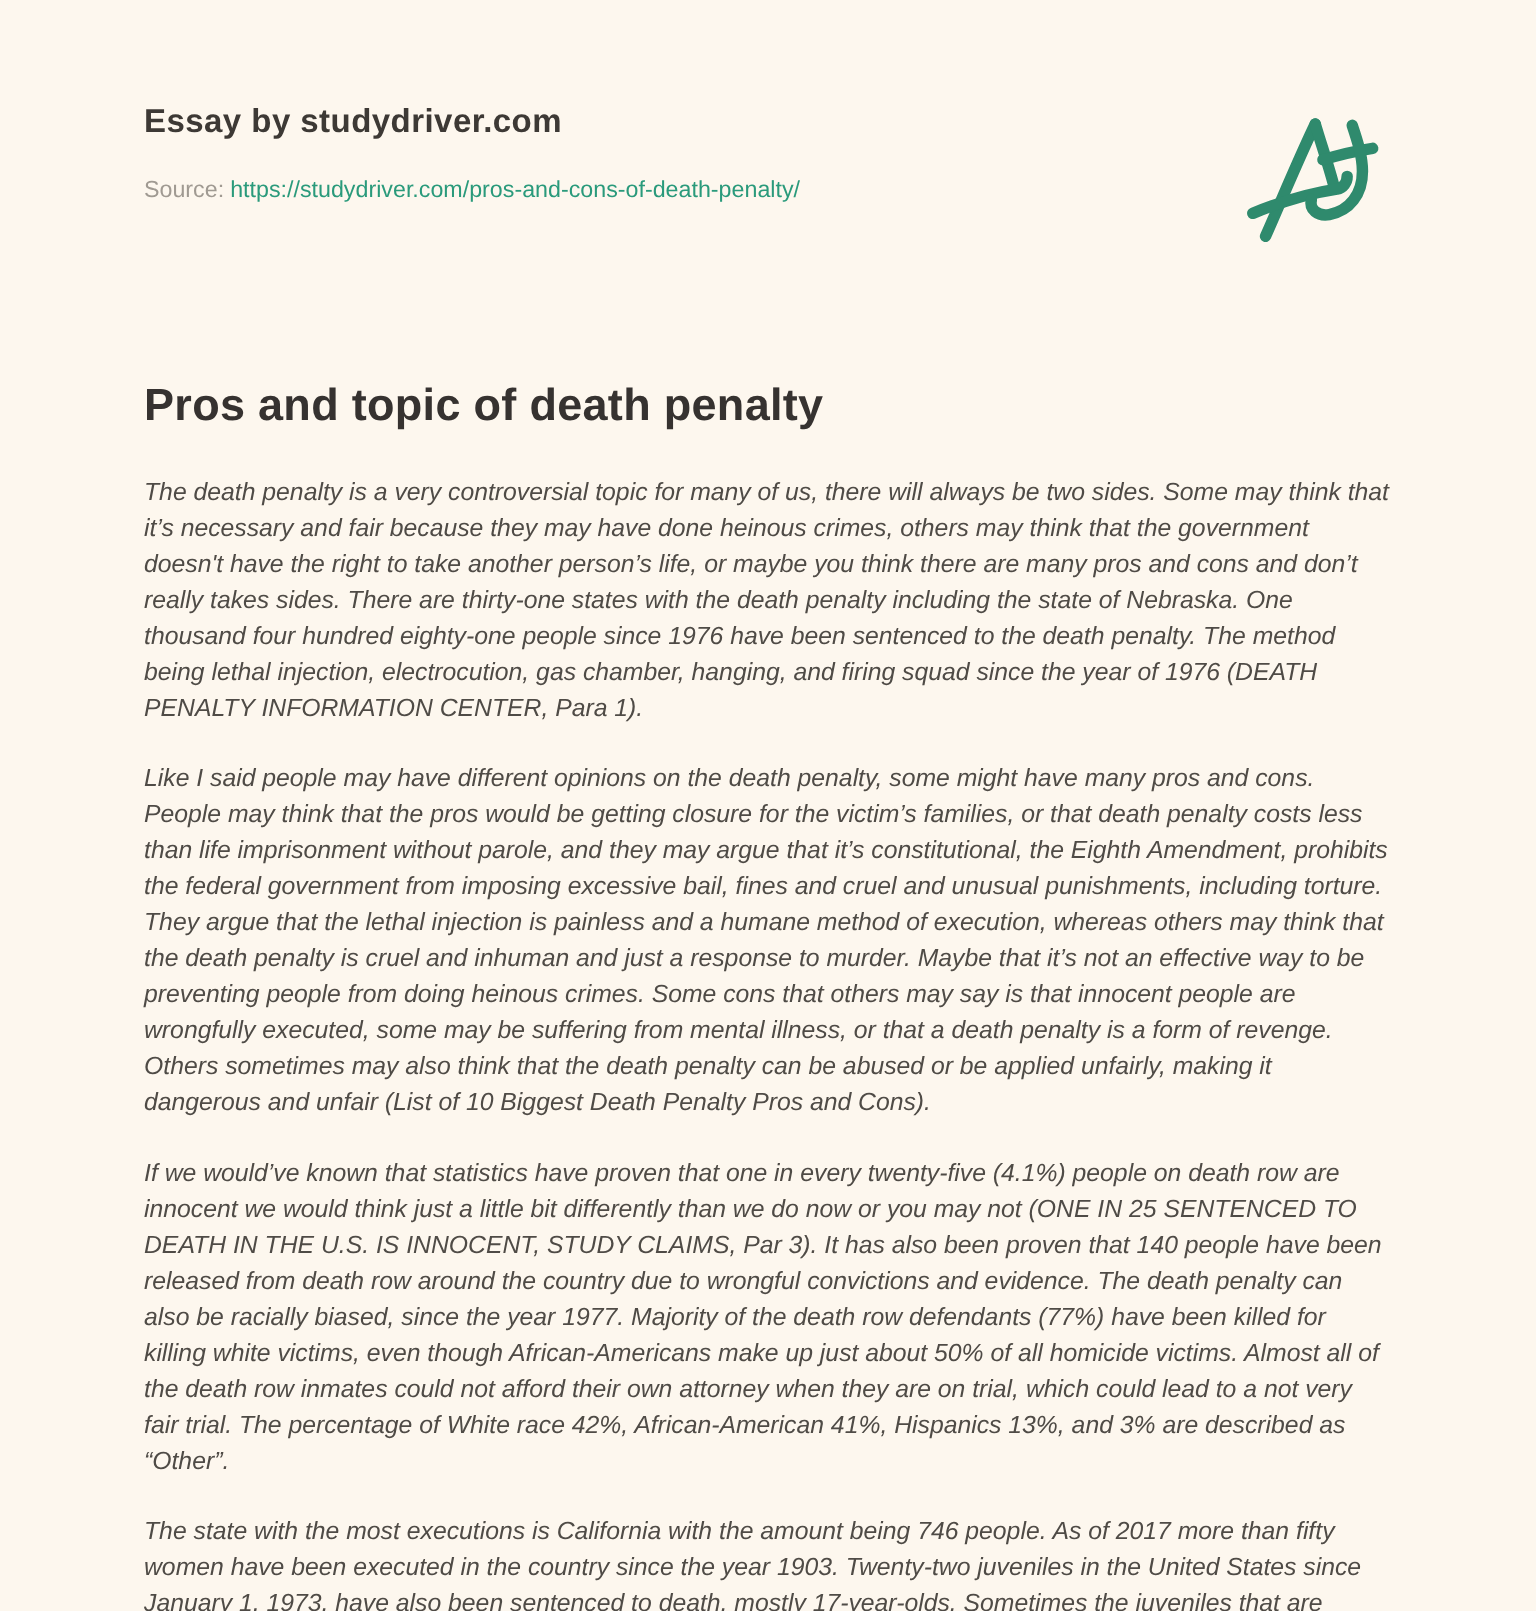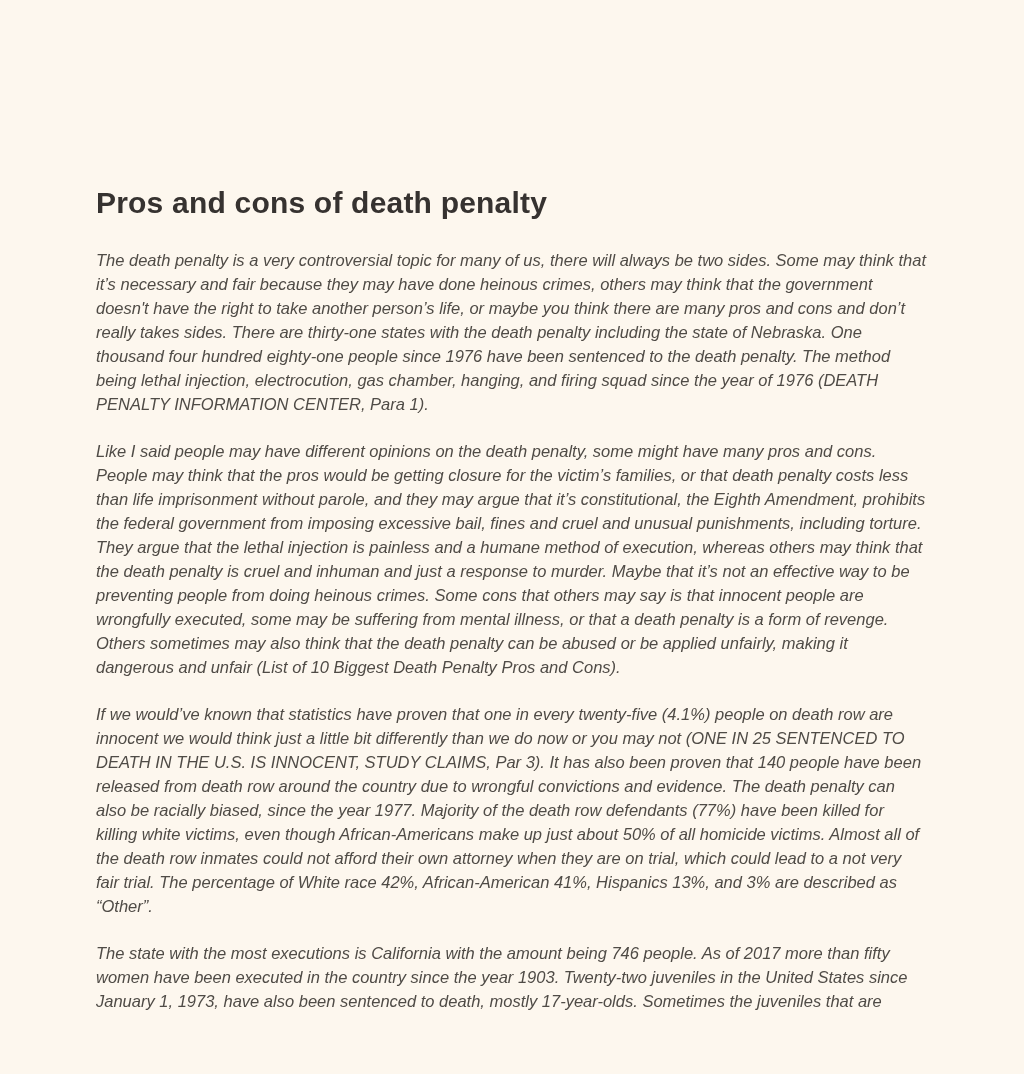--- a/index.html
+++ b/index.html
@@ -57,22 +57,43 @@
     line-height: 24px;
     color: #4f4b46;
     font-style: italic;
   }
 </style>
 </head>
 <body>
 
 <div class="page">
 
+  <div class="doc-header">
+    <h1>Essay by studydriver.com</h1>
+    <div class="source-line">
+      <span>Source:</span><a href="#">https://studydriver.com/pros-and-cons-of-death-penalty/</a>
+    </div>
 
-  <h2 class="essay-title">Pros and cons of death penalty</h2>
+    <div class="logo">
+      <svg viewBox="0 0 120 105" fill="none" stroke="#2f8a6d" stroke-width="9" stroke-linecap="round">
+
+        <path d="M22 99 C 34 72, 48 38, 61 11"></path>
+
+        <path d="M61 11 C 66 28, 72 45, 76 61"></path>
+
+        <path d="M12 81 C 34 72, 58 65, 78 62 C 83 61, 86 57, 86 52"></path>
+
+        <path d="M67 39 C 80 35, 93 32, 106 30"></path>
+
+        <path d="M90 12 C 94 24, 98 36, 98 48 C 98 66, 88 79, 72 82 C 63 83.5, 56 78, 58 70"></path>
+      </svg>
+    </div>
+  </div>
+
+  <h2 class="essay-title">Pros and topic of death penalty</h2>
 
   <div class="essay-body">
     <p>The death penalty is a very controversial topic for many of us, there will always be two sides. Some may think that it’s necessary and fair because they may have done heinous crimes, others may think that the government doesn't have the right to take another person’s life, or maybe you think there are many pros and cons and don’t really takes sides. There are thirty-one states with the death penalty including the state of Nebraska. One thousand four hundred eighty-one people since 1976 have been sentenced to the death penalty. The method being lethal injection, electrocution, gas chamber, hanging, and firing squad since the year of 1976 (DEATH PENALTY INFORMATION CENTER, Para 1).</p>
     <p>Like I said people may have different opinions on the death penalty, some might have many pros and cons. People may think that the pros would be getting closure for the victim’s families, or that death penalty costs less than life imprisonment without parole, and they may argue that it’s constitutional, the Eighth Amendment, prohibits the federal government from imposing excessive bail, fines and cruel and unusual punishments, including torture. They argue that the lethal injection is painless and a humane method of execution, whereas others may think that the death penalty is cruel and inhuman and just a response to murder. Maybe that it’s not an effective way to be preventing people from doing heinous crimes. Some cons that others may say is that innocent people are wrongfully executed, some may be suffering from mental illness, or that a death penalty is a form of revenge. Others sometimes may also think that the death penalty can be abused or be applied unfairly, making it dangerous and unfair (List of 10 Biggest Death Penalty Pros and Cons).</p>
     <p>If we would’ve known that statistics have proven that one in every twenty-five (4.1%) people on death row are innocent we would think just a little bit differently than we do now or you may not (ONE IN 25 SENTENCED TO DEATH IN THE U.S. IS INNOCENT, STUDY CLAIMS, Par 3). It has also been proven that 140 people have been released from death row around the country due to wrongful convictions and evidence. The death penalty can also be racially biased, since the year 1977. Majority of the death row defendants (77%) have been killed for killing white victims, even though African-Americans make up just about 50% of all homicide victims. Almost all of the death row inmates could not afford their own attorney when they are on trial, which could lead to a not very fair trial. The percentage of White race 42%, African-American 41%, Hispanics 13%, and 3% are described as “Other”.</p>
     <p>The state with the most executions is California with the amount being 746 people. As of 2017 more than fifty women have been executed in the country since the year 1903. Twenty-two juveniles in the United States since January 1, 1973, have also been sentenced to death, mostly 17-year-olds. Sometimes the juveniles that are</p>
   </div>
 
 </div>
 

